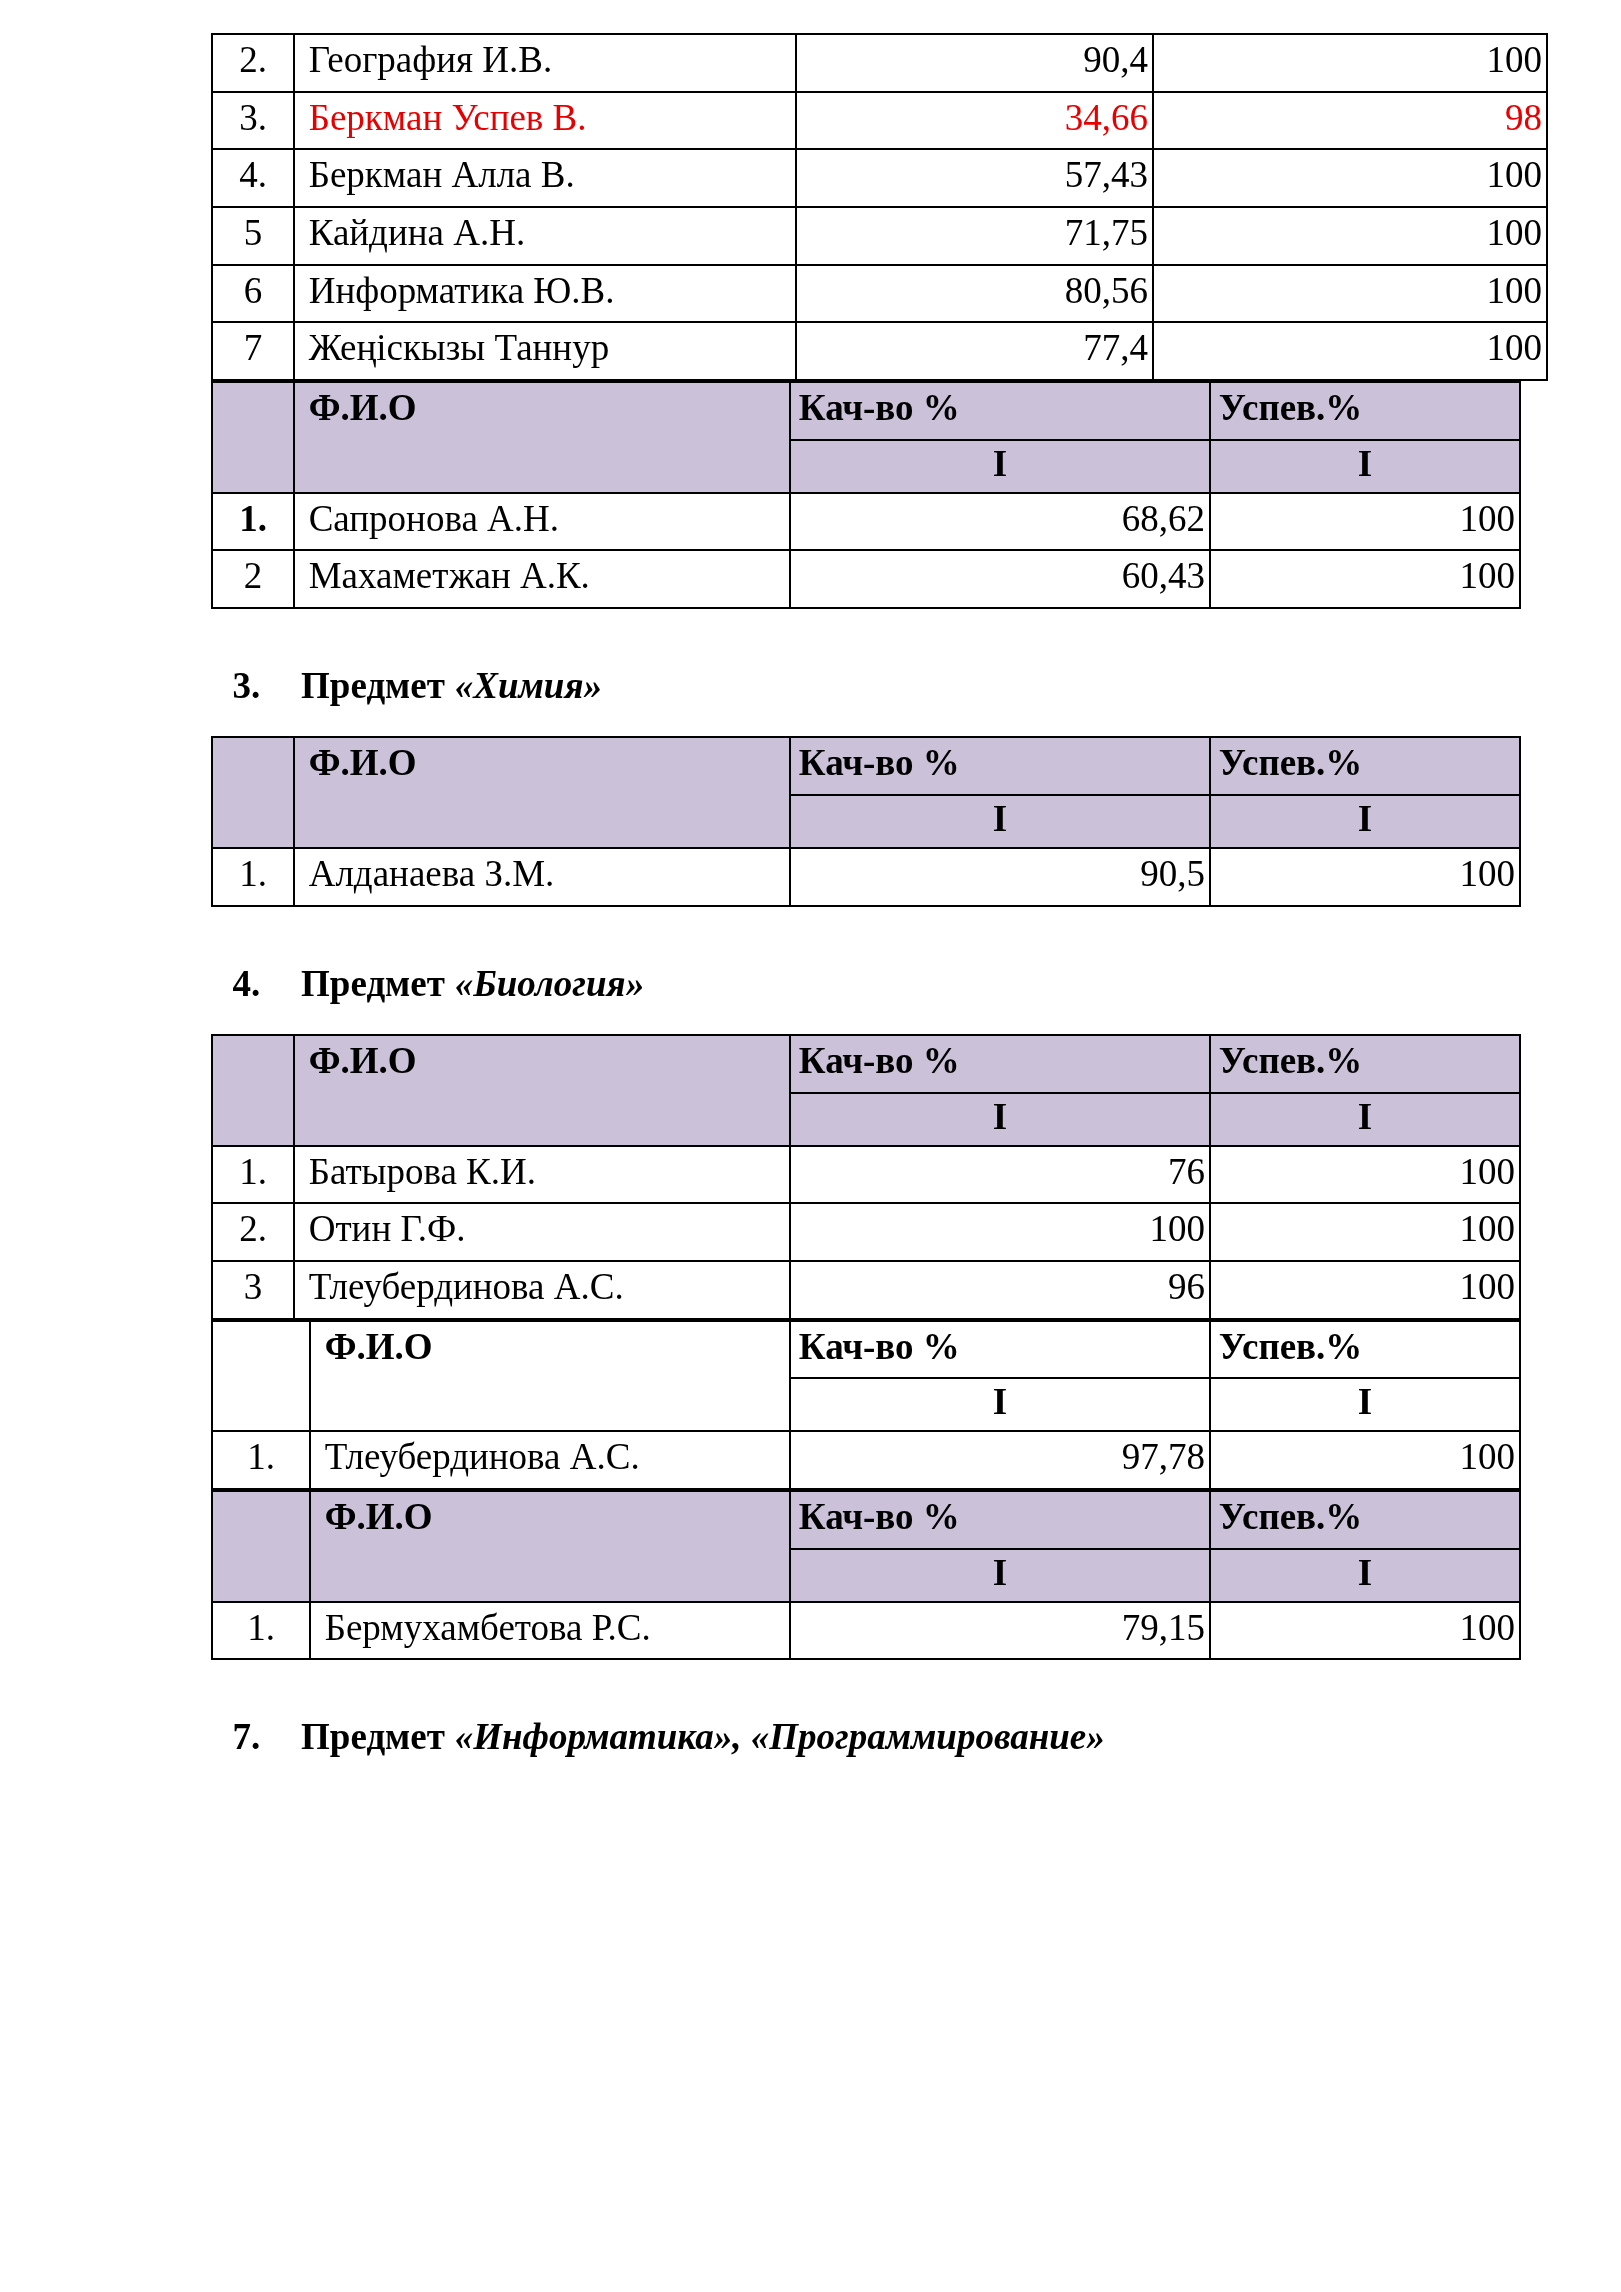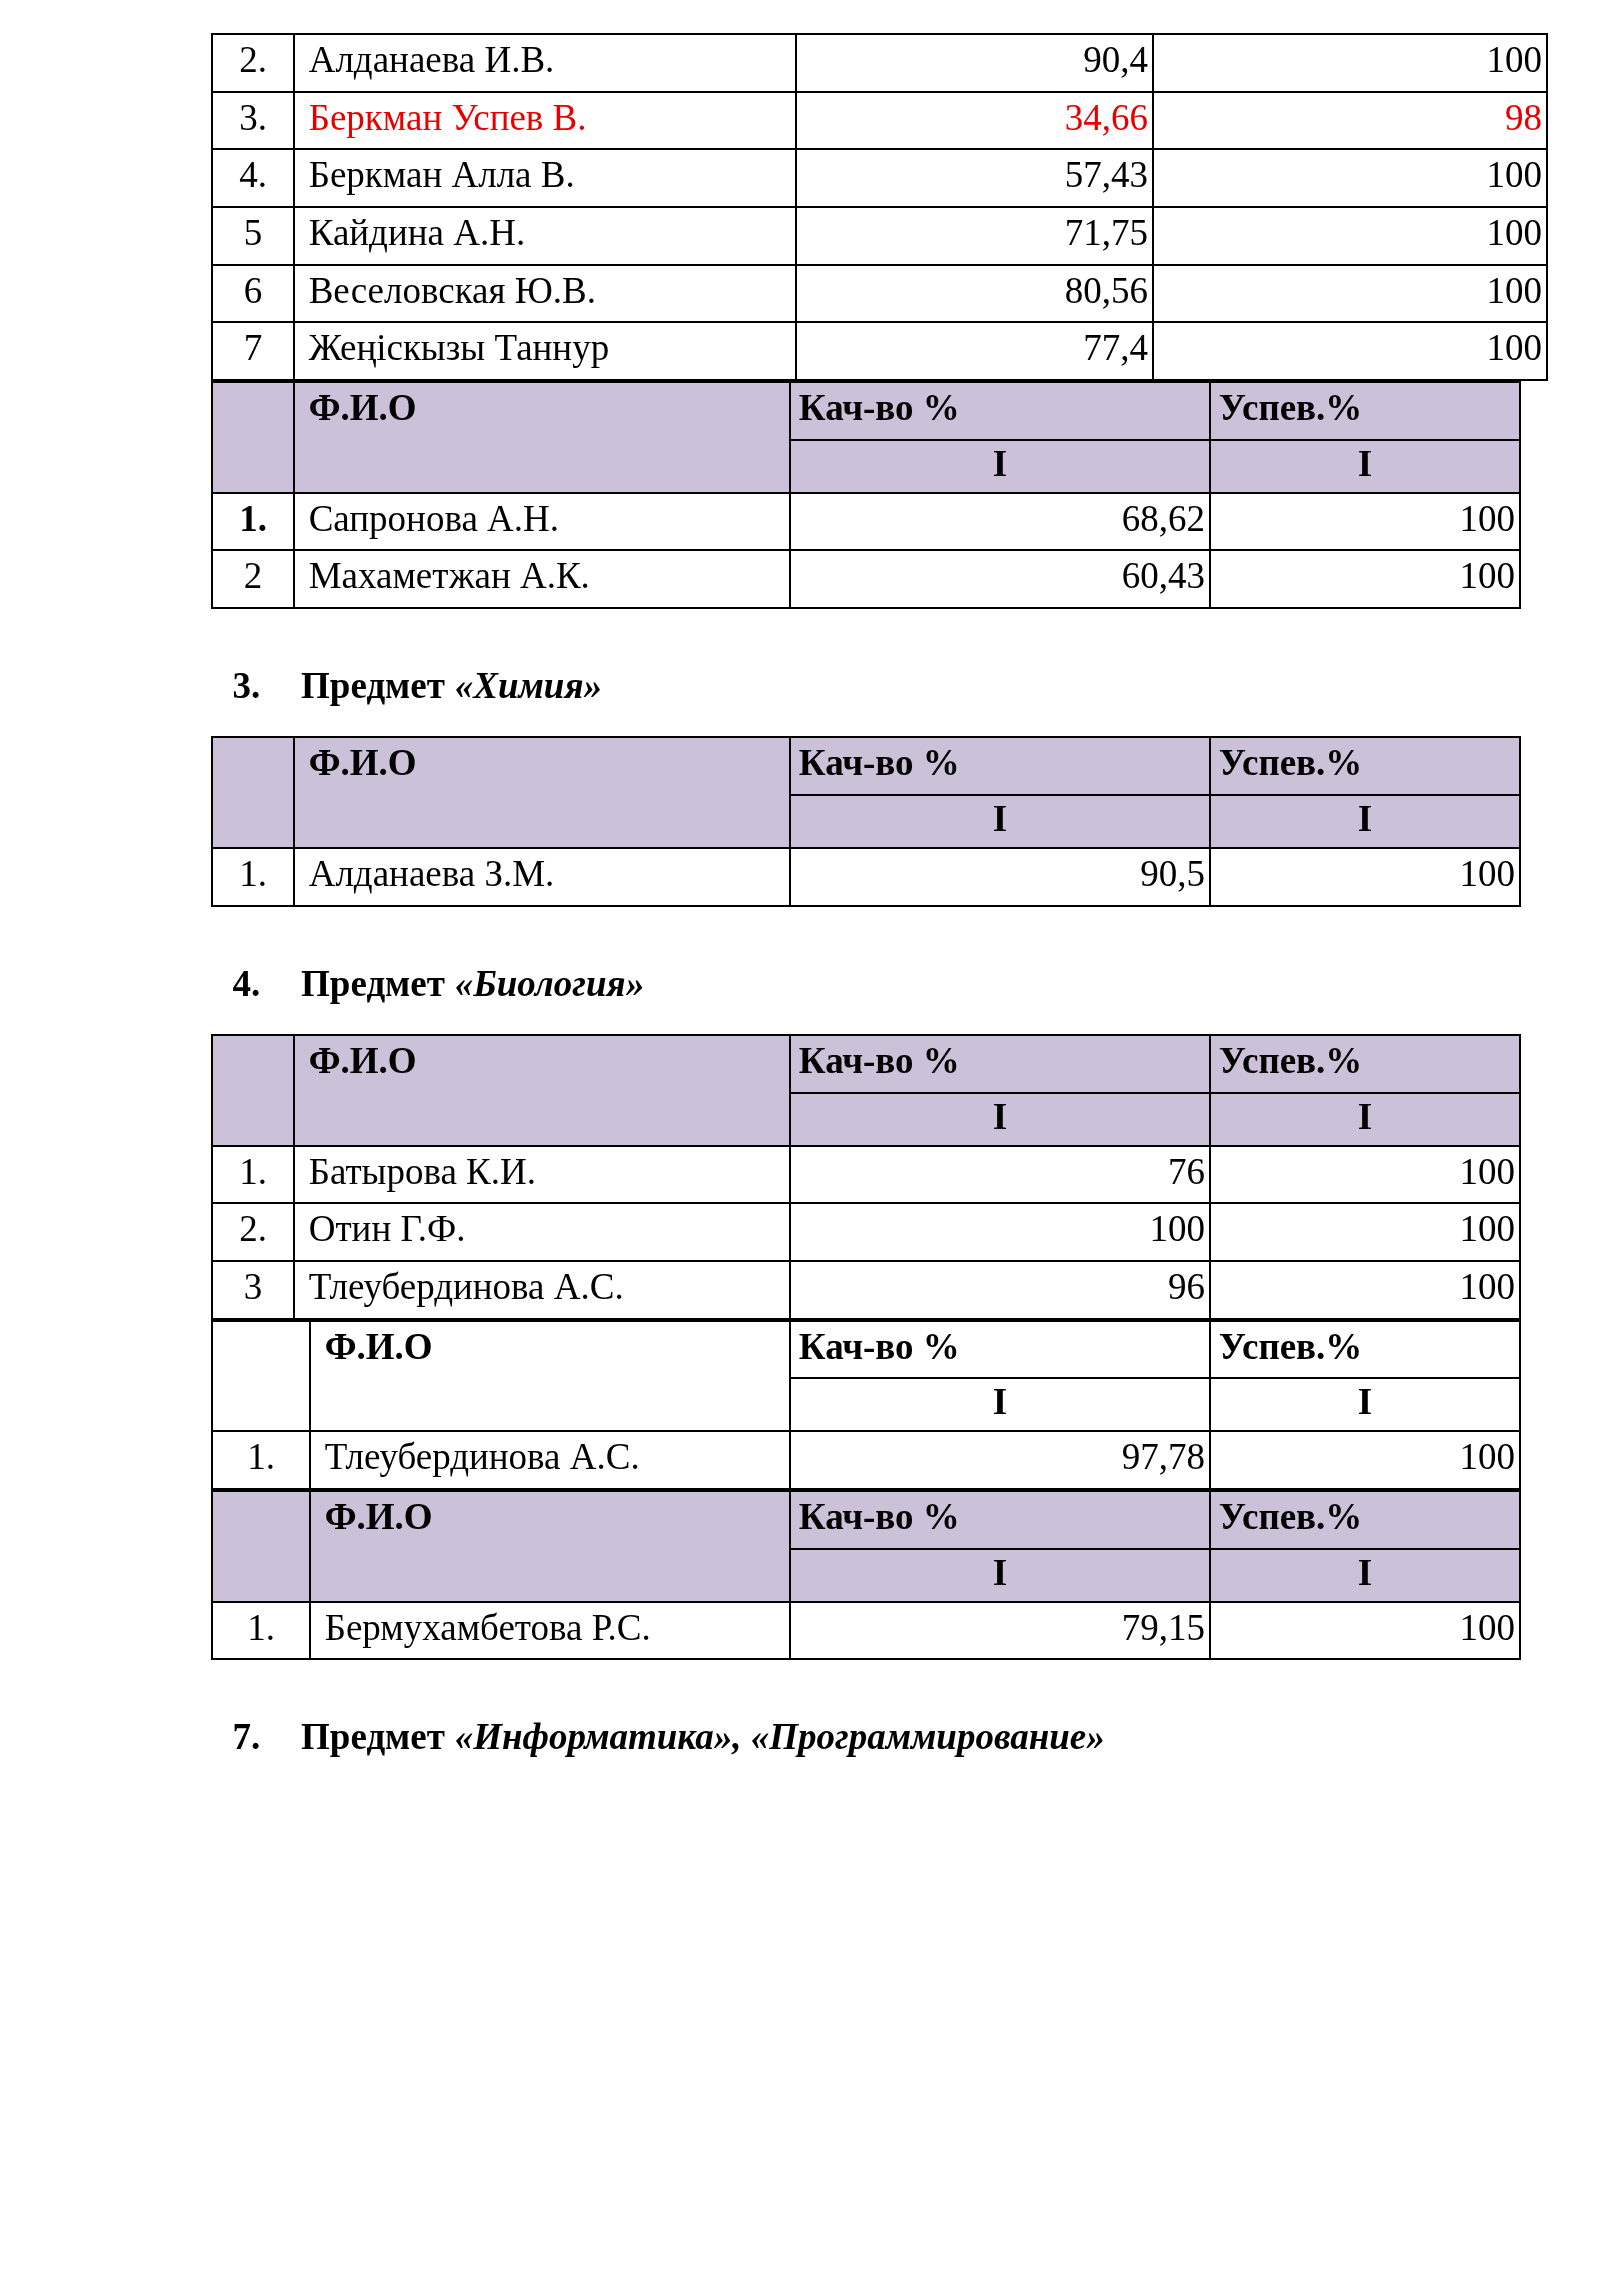--- a/index.html
+++ b/index.html
@@ -48,21 +48,21 @@
       <table class="tbl-top">
         <colgroup>
           <col style="width:82px">
           <col style="width:502px">
           <col style="width:357px">
           <col style="width:394px">
         </colgroup>
         <tbody>
           <tr>
             <td class="c-num">2.</td>
-            <td class="c-name">Алданаева И.В.</td>
+            <td class="c-name">География И.В.</td>
             <td class="c-val">90,4</td>
             <td class="c-val">100</td>
           </tr>
           <tr class="row-alert">
             <td class="c-num">3.</td>
             <td class="c-name">Беркман Успев В.</td>
             <td class="c-val">34,66</td>
             <td class="c-val">98</td>
           </tr>
           <tr>
@@ -72,21 +72,21 @@
             <td class="c-val">100</td>
           </tr>
           <tr>
             <td class="c-num">5</td>
             <td class="c-name">Кайдина А.Н.</td>
             <td class="c-val">71,75</td>
             <td class="c-val">100</td>
           </tr>
           <tr>
             <td class="c-num">6</td>
-            <td class="c-name">Веселовская Ю.В.</td>
+            <td class="c-name">Информатика Ю.В.</td>
             <td class="c-val">80,56</td>
             <td class="c-val">100</td>
           </tr>
           <tr>
             <td class="c-num">7</td>
             <td class="c-name">Жеңіскызы Таннур</td>
             <td class="c-val">77,4</td>
             <td class="c-val">100</td>
           </tr>
         </tbody>

